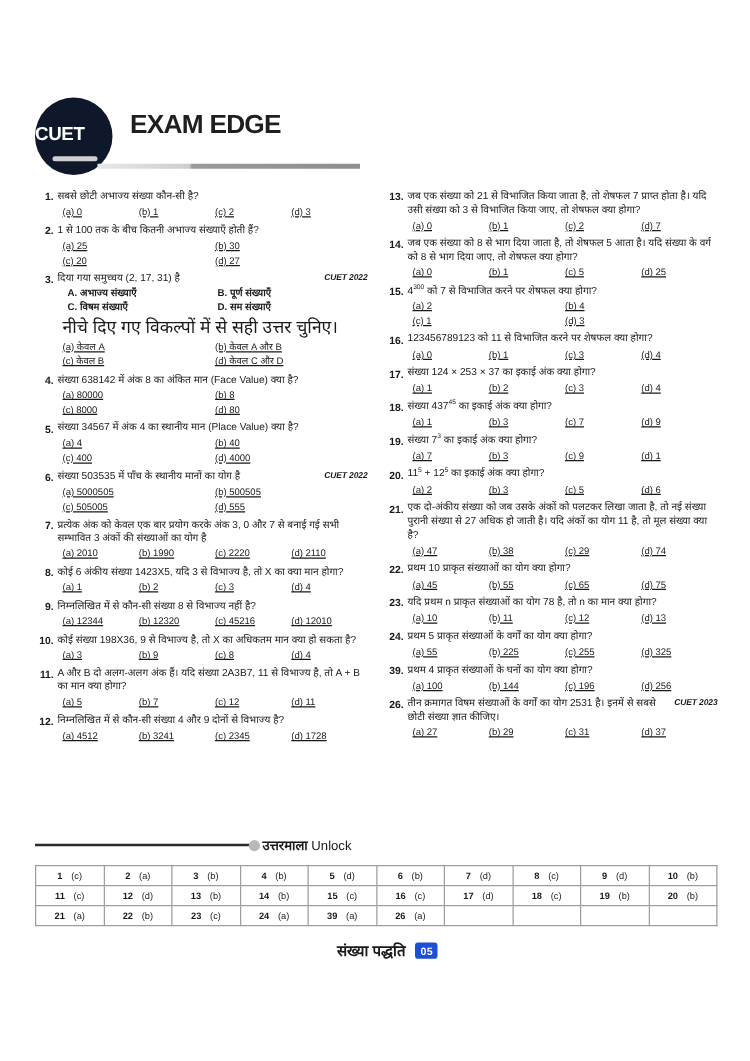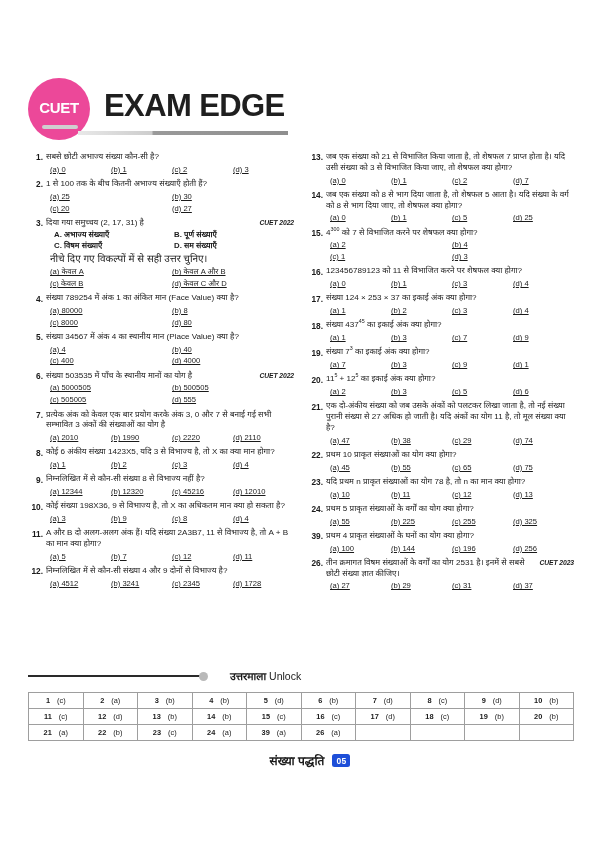--- a/index.html
+++ b/index.html
@@ -32,24 +32,24 @@
     width: 544px;
     height: 62px;
   }
   .logo-circle {
     position: absolute;
     left: 0;
     top: 0;
     width: 62px;
     height: 62px;
     border-radius: 50%;
-    background: #ec4899;
+    background: #0f172a;
     display: flex;
     align-items: center;
-    justify-content: center;
+    justify-content: flex-start;
   }
   .logo-text {
     color: #ffffff;
     font-size: 15px;
     font-weight: bold;
     letter-spacing: -0.3px;
     font-family: "Liberation Sans", sans-serif;
     transform: translateY(-2px);
   }
   .logo-underline {
@@ -58,21 +58,21 @@
     top: 47px;
     width: 36px;
     height: 4px;
     background: #cfcfcf;
     border-radius: 2px;
   }
   .header-title {
     position: absolute;
     left: 76px;
     top: 10px;
-    font-size: 31px;
+    font-size: 21px;
     font-weight: bold;
     letter-spacing: -0.6px;
     color: #1f1f1f;
     font-family: "Liberation Sans", sans-serif;
   }
   .header-rule {
     position: absolute;
     left: 50px;
     top: 53px;
     width: 210px;
@@ -147,21 +147,21 @@
     margin-top: 0.5px;
     font-weight: bold;
   }
   .sub .s {
     width: 50%;
     font-size: 7.8px;
     line-height: 1.45;
     box-sizing: border-box;
   }
   .lead {
-    font-size: 10px;
+    font-size: 14px;
     line-height: 1.35;
     padding-left: 4px;
   }
   sup { font-size: 0.66em; vertical-align: super; line-height: 0; }
 
   
   .ans-head {
     position: absolute;
     left: 28px;
     top: 669px;
@@ -180,21 +180,21 @@
     width: 9px;
     height: 9px;
     border-radius: 50%;
     background: #b9b9b9;
     margin-left: -1px;
     flex-shrink: 0;
   }
   .ans-label {
     font-size: 10.5px;
     font-weight: bold;
-    margin-left: 22px;
+    margin-left: 2px;
     white-space: nowrap;
   }
   .ans-label .u { font-weight: normal; }
 
   .ans-table {
     position: absolute;
     left: 28px;
     top: 692px;
     width: 546px;
     border-collapse: collapse;
@@ -292,21 +292,21 @@
               <div class="opt">(a) केवल A</div>
               <div class="opt">(b) केवल A और B</div>
               <div class="opt">(c) केवल B</div>
               <div class="opt">(d) केवल C और D</div>
             </div>
           </div>
         </div>
         <div class="q">
           <div class="q-num">4.</div>
           <div class="q-body">
-            <div class="q-text"><span>संख्या 789254 में अंक 1 का अंकित मान (Face Value) क्या है?</span></div>
+            <div class="q-text"><span>संख्या 638142 में अंक 8 का अंकित मान (Face Value) क्या है?</span></div>
             <div class="opts c2">
               <div class="opt">(a) 80000</div>
               <div class="opt">(b) 8</div>
               <div class="opt">(c) 8000</div>
               <div class="opt">(d) 80</div>
             </div>
           </div>
         </div>
         <div class="q">
           <div class="q-num">5.</div>

